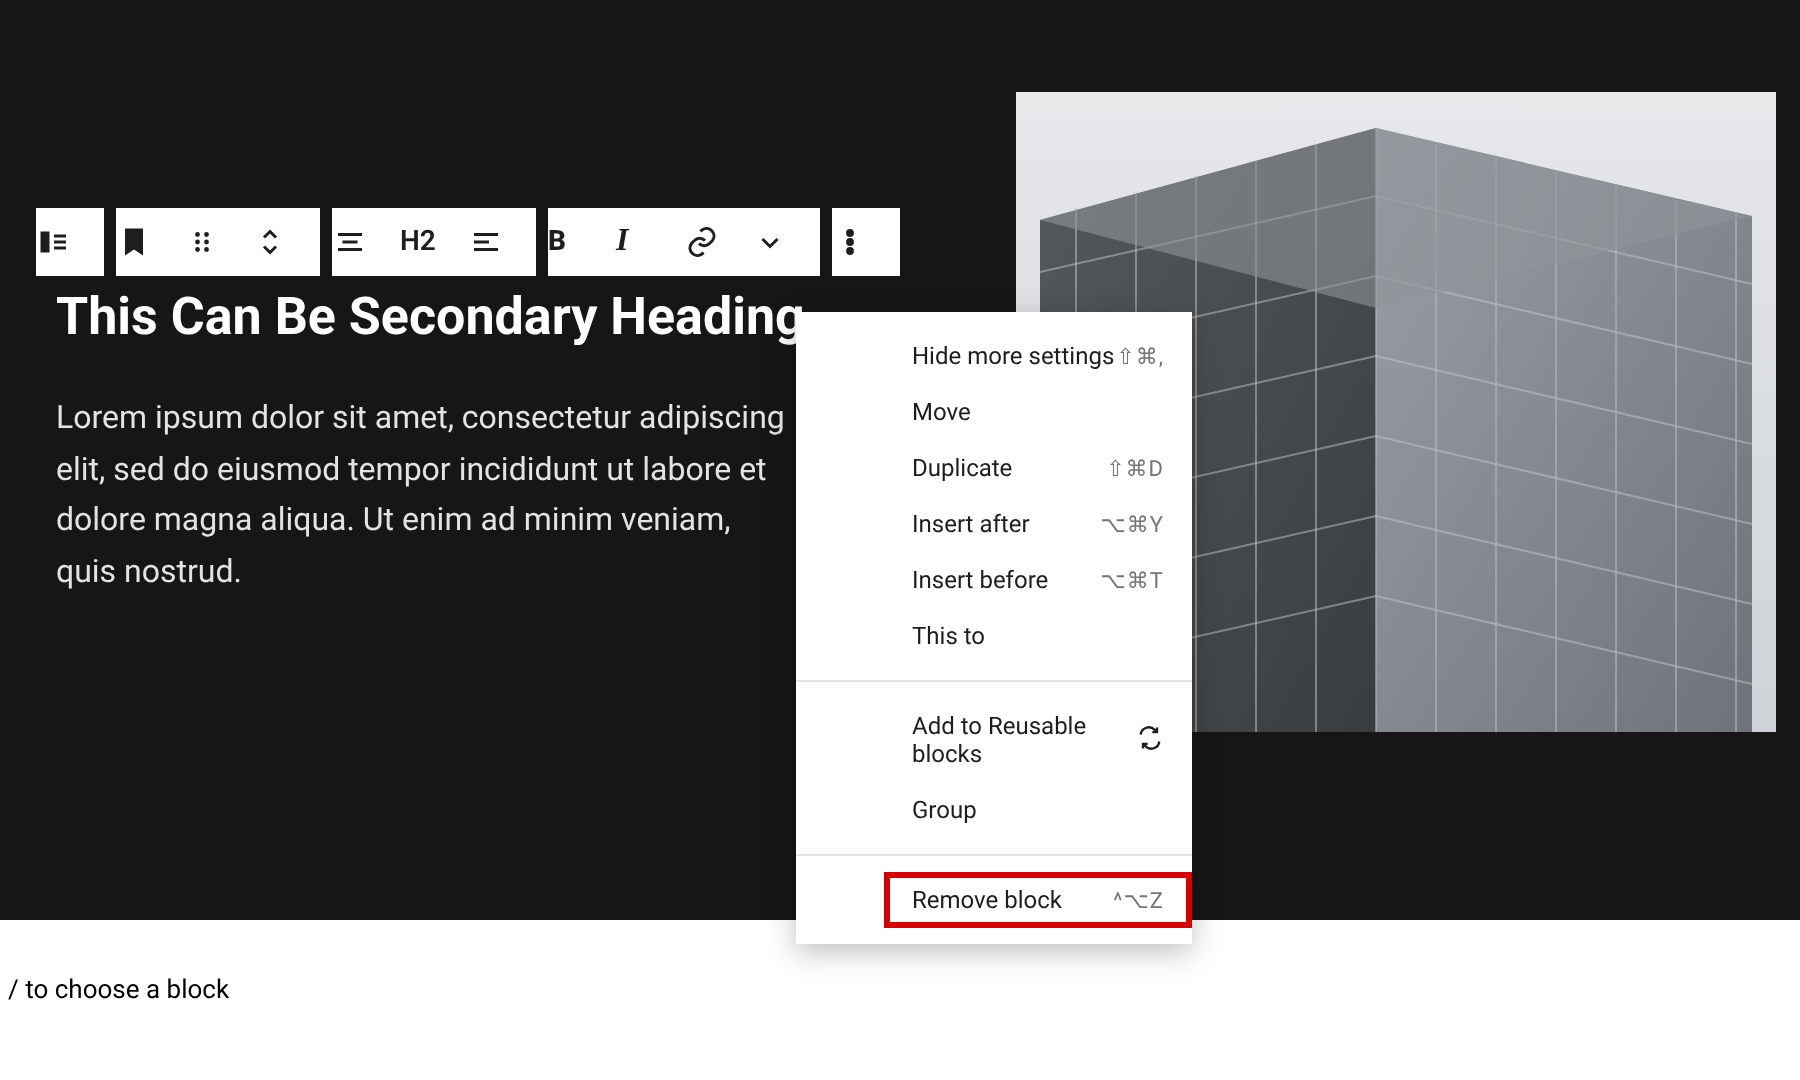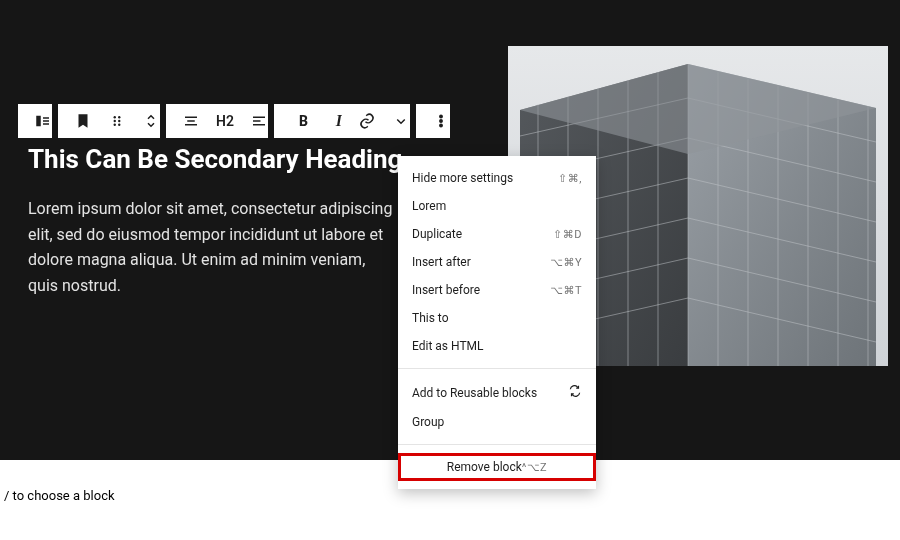--- a/index.html
+++ b/index.html
@@ -3,35 +3,35 @@
 <meta charset="utf-8">
 <style>
   * { box-sizing: border-box; margin: 0; padding: 0; }
   html, body { width: 900px; height: 540px; font-family: -apple-system, "Segoe UI", Roboto, Arial, sans-serif; overflow: hidden; }
   .canvas { position: relative; width: 900px; height: 540px; background: #fff; }
   .dark-band { position: absolute; left: 0; top: 0; right: 0; height: 460px; background: #161616; }
   .building { position: absolute; top: 46px; right: 12px; width: 380px; height: 320px; overflow: hidden; background: #d9dcdf; }
   
   .toolbar { position: absolute; left: 18px; top: 104px; display: flex; gap: 6px; }
   .tbgroup { display: flex; background: #fff; }
-  .tb-btn { width: 34px; height: 34px; display: flex; align-items: center; justify-content: flex-end; background: #fff; color: #1e1e1e; font-size: 14px; font-weight: 600; cursor: pointer; }
+  .tb-btn { width: 34px; height: 34px; display: flex; align-items: center; justify-content: flex-start; background: #fff; color: #1e1e1e; font-size: 14px; font-weight: 600; cursor: pointer; }
   .tb-btn svg { width: 18px; height: 18px; stroke: #1e1e1e; stroke-width: 2; fill: none; }
   .tb-btn .fillshape { fill: #1e1e1e; stroke: none; }
   .tb-btn.more svg circle { fill: #1e1e1e; }
   
   .heading { position: absolute; left: 28px; top: 144px; color: #fff; font-size: 26px; font-weight: 700; }
   .paragraph { position: absolute; left: 28px; top: 196px; width: 370px; color: #e3e3e3; font-size: 16px; line-height: 1.6; }
   
   .menu { position: absolute; left: 398px; top: 156px; width: 198px; background: #fff; box-shadow: 0 4px 14px rgba(0,0,0,0.25); font-size: 12px; color: #1e1e1e; }
   .menu-sec { padding: 8px 0; }
   .menu hr { border: none; border-top: 1px solid #e4e4e4; }
-  .menu-item { display: flex; align-items: center; justify-content: space-between; padding: 7px 14px; cursor: pointer; }
+  .menu-item { display: flex; align-items: center; justify-content: space-between; padding: 7px 14px; cursor: pointer; margin-left: 44px; }
   .menu-item .sc { color: #757575; font-size: 11px; letter-spacing: 0.5px; }
   .menu-item.reusable svg { width: 14px; height: 14px; stroke: #1e1e1e; stroke-width: 2; fill: none; }
-  .menu-item.remove { outline: 3px solid #d60000; outline-offset: -3px; justify-content: center; }
+  .menu-item.remove { outline: 3px solid #d60000; outline-offset: -3px; }
   
   .hint { position: absolute; left: 4px; top: 488px; color: #000000; font-size: 13px; }
   .building svg { display: block; }
 </style>
 </head>
 <body>
 
 <div class="canvas">
   <div class="dark-band"></div>
 
@@ -172,39 +172,36 @@
   <div class="heading">This Can Be Secondary Heading</div>
   <div class="paragraph">Lorem ipsum dolor sit amet, consectetur adipiscing elit, sed do eiusmod tempor incididunt ut labore et dolore magna aliqua. Ut enim ad minim veniam, quis nostrud.</div>
 
   <div class="menu">
     <div class="menu-sec">
       <div class="menu-item">
         <span>Hide more settings</span>
           <span class="sc">⇧⌘,</span>
       </div>
       <div class="menu-item">
-        <span>Lorem</span>
+        <span>Move</span>
       </div>
       <div class="menu-item">
         <span>Duplicate</span>
           <span class="sc">⇧⌘D</span>
       </div>
       <div class="menu-item">
         <span>Insert after</span>
           <span class="sc">⌥⌘Y</span>
       </div>
       <div class="menu-item">
         <span>Insert before</span>
           <span class="sc">⌥⌘T</span>
       </div>
       <div class="menu-item">
         <span>This to</span>
-      </div>
-      <div class="menu-item">
-        <span>Edit as HTML</span>
       </div>
     </div>
     <hr>
     <div class="menu-sec">
       <div class="menu-item reusable">
         <span>Add to Reusable blocks</span>
         <span>
           <svg viewBox="0 0 24 24">
               <path d="M4 9a7 7 0 0 1 12-4l2 2"></path>
               <polyline points="18 3 18 7 14 7"></polyline>

